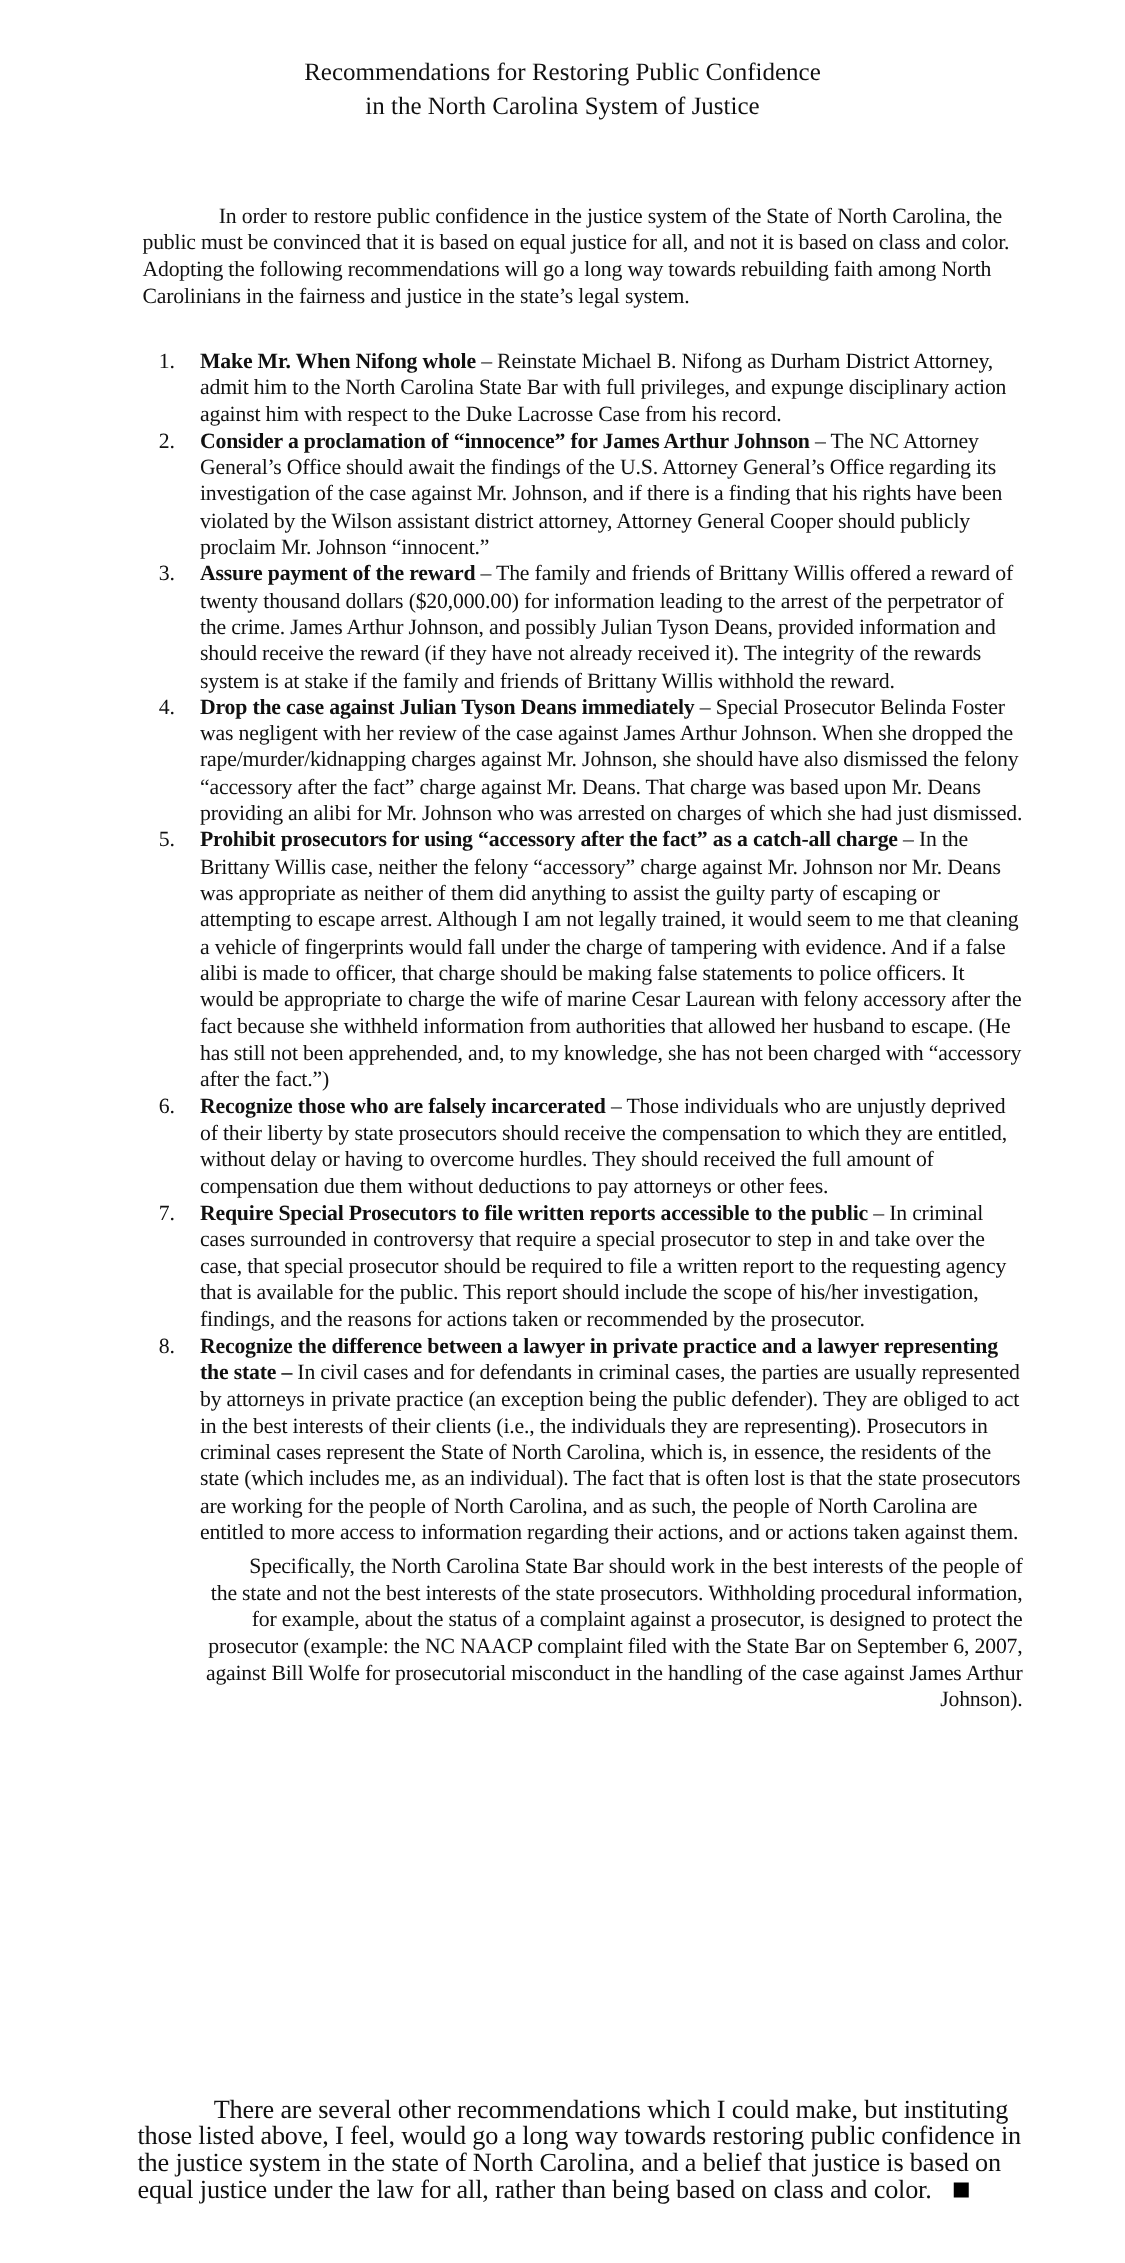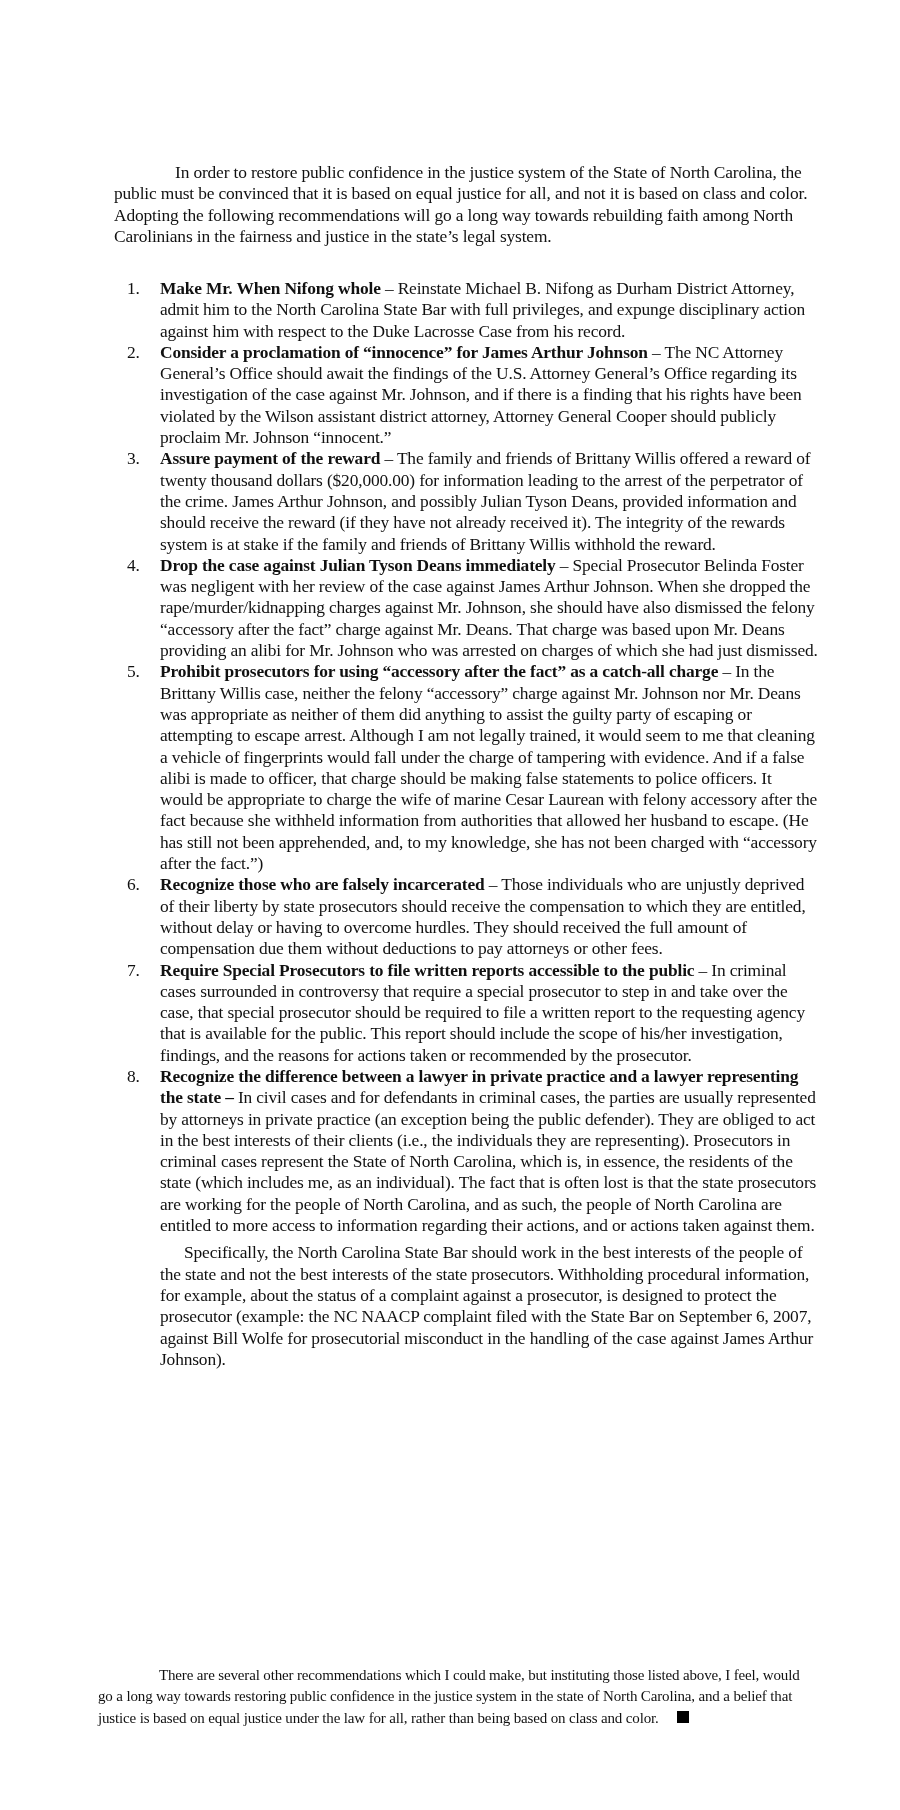--- a/index.html
+++ b/index.html
@@ -65,49 +65,51 @@
       position: absolute;
       left: 9px;
       top: 0;
     }
     .rec-title {
       font-weight: bold;
     }
     .rec-sub {
       margin: 6px 0 0 0;
       text-indent: 24px;
+      text-align: right;
     }
     .closing {
       position: absolute;
       top: 1665px;
       left: 98px;
       width: 712px;
-      font-size: 15px;
+      font-size: 21px;
       line-height: 21.3px;
-      margin: 0;
+      margin: 12px;
       text-indent: 61px;
       letter-spacing: -0.15px;
     }
     .end-mark {
       display: inline-block;
       width: 12px;
       height: 12px;
       background: #000000;
       margin-left: 18px;
       vertical-align: 0px;
       text-indent: 0;
     }
   </style>
 </head>
 <body>
 
 <div class="page">
 
   <h1 class="title">
-    <br>
+    <span>Recommendations for Restoring Public Confidence</span><br>
+    <span>in the North Carolina System of Justice</span>
   </h1>
 
   <p class="intro">In order to restore public confidence in the justice system of the State of North Carolina, the public must be convinced that it is based on equal justice for all, and not it is based on class and color.  Adopting the following recommendations will go a long way towards rebuilding faith among North Carolinians in the fairness and justice in the state’s legal system.</p>
 
   <ol class="rec-list">
     <li class="rec-item">
       <span class="rec-num">1.</span>
       <span class="rec-title">Make Mr. When Nifong whole</span><span> – Reinstate Michael B. Nifong as Durham District Attorney, admit him to the North Carolina State Bar with full privileges, and expunge disciplinary action against him with respect to the Duke Lacrosse Case from his record.</span>
     </li>
     <li class="rec-item">

